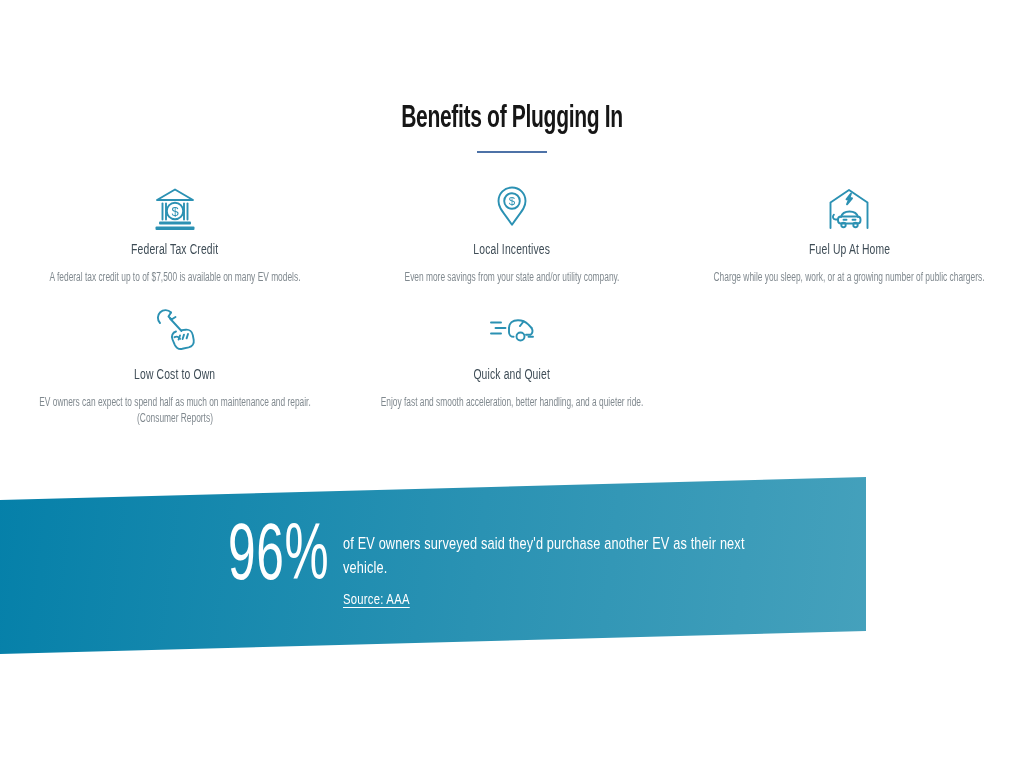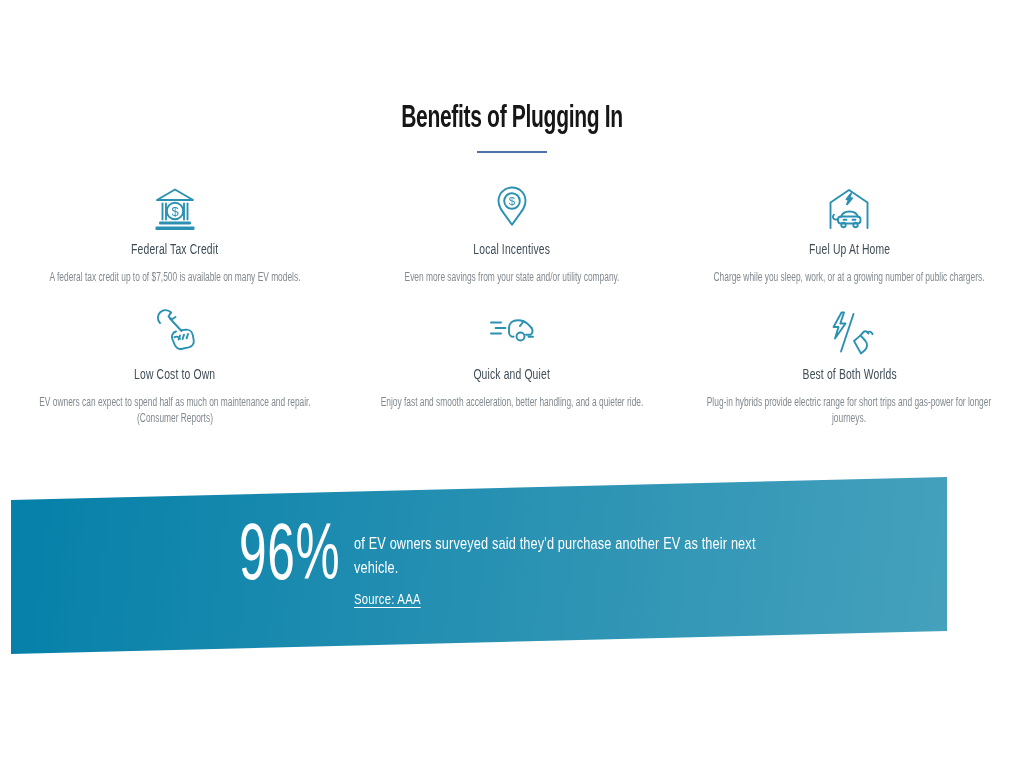--- a/index.html
+++ b/index.html
@@ -63,23 +63,23 @@
     font-size: 12.5px;
     line-height: 16.5px;
     color: #80898f;
     transform: scaleX(0.67);
     transform-origin: center top;
   }
 
   
   .stat-banner {
     position: absolute;
-    left: 11px;
+    left: 0;
     top: 470px;
-    width: 936px;
+    width: 866px;
     height: 192px;
   }
   .banner-bg {
     position: absolute;
     inset: 0;
     background: linear-gradient(97deg, #0580a9 0%, #2a92b3 55%, #45a1bc 100%);
     -webkit-clip-path: polygon(0 30px, 100% 7px, 100% 161px, 0 184px);
     clip-path: polygon(0 30px, 100% 7px, 100% 161px, 0 184px);
   }
   .stat-value {
@@ -221,33 +221,20 @@
           <path d="M44.6 20 c1.6 2.6 1 5.8 -1.2 6.8 h-4.4"></path>
           <path d="M22 20 v4.2 c0 2.6 2 4.6 4.6 4.6"></path>
           <circle cx="33.5" cy="28.5" r="4"></circle>
           <path d="M41.5 28.8 h4.5"></path>
         </svg>
       </div>
       <div class="benefit-title">Quick and Quiet</div>
       <p class="benefit-desc">Enjoy fast and smooth acceleration, better handling, and a quieter ride.</p>
     </div>
 
-    <div class="benefit-card">
-      <div class="icon-wrap">
-        <svg class="ev-icon" width="50" height="50" viewBox="0 0 50 50">
-          <path d="M17.5 4.5 L9.5 19 h5 L11 30.5 L21.5 15.5 h-5.2 L20 4.5 Z"></path>
-          <path d="M29.5 6 L17 43.5"></path>
-          <path d="M30 33 l6.5 -5.6 5 5.6 c2.4 2.9 2 6.9 -1 9.4 l-3.6 3 z"></path>
-          <path d="M36.5 27.4 l3 -3.4 c1 -1.1 2.6 -1.1 3.6 0 l1.4 1.6"></path>
-          <path d="M43.5 24 a3.6 3.6 0 0 1 5 2.2"></path>
-        </svg>
-      </div>
-      <div class="benefit-title">Best of Both Worlds</div>
-      <p class="benefit-desc">Plug-in hybrids provide electric range for short trips and gas-power for longer journeys.</p>
-    </div>
 
   </div>
 </main>
 
 <section class="stat-banner">
   <div class="banner-bg"></div>
   <div class="stat-value">96%</div>
   <p class="stat-text">of EV owners surveyed said they'd purchase another EV as their next vehicle.</p>
   <a class="stat-source" href="#">Source: AAA</a>
 </section>

